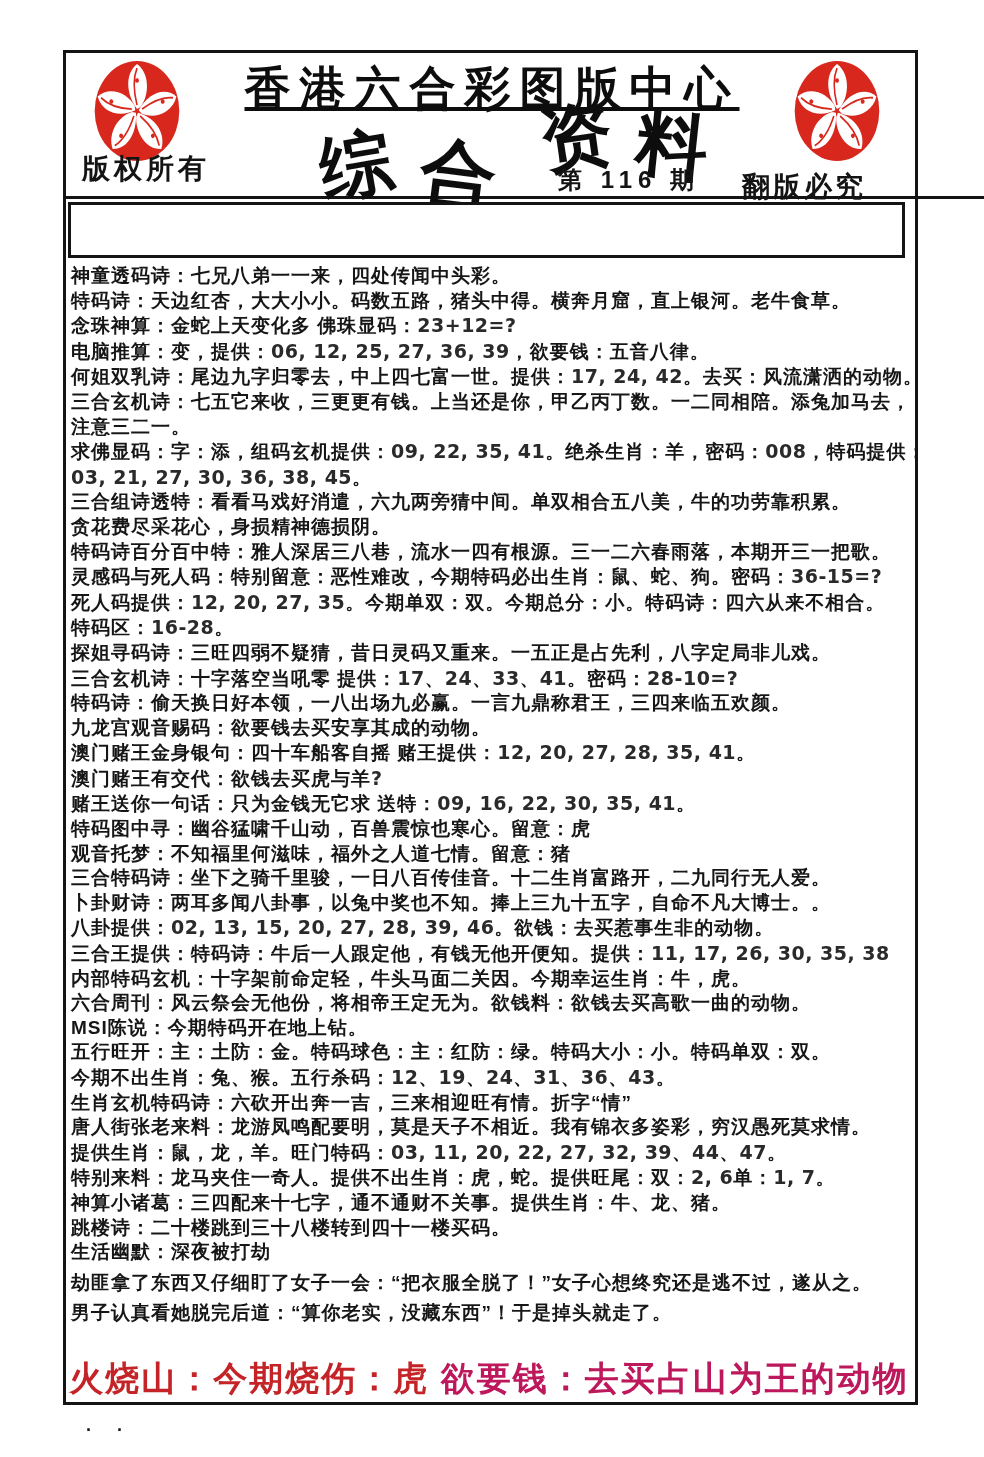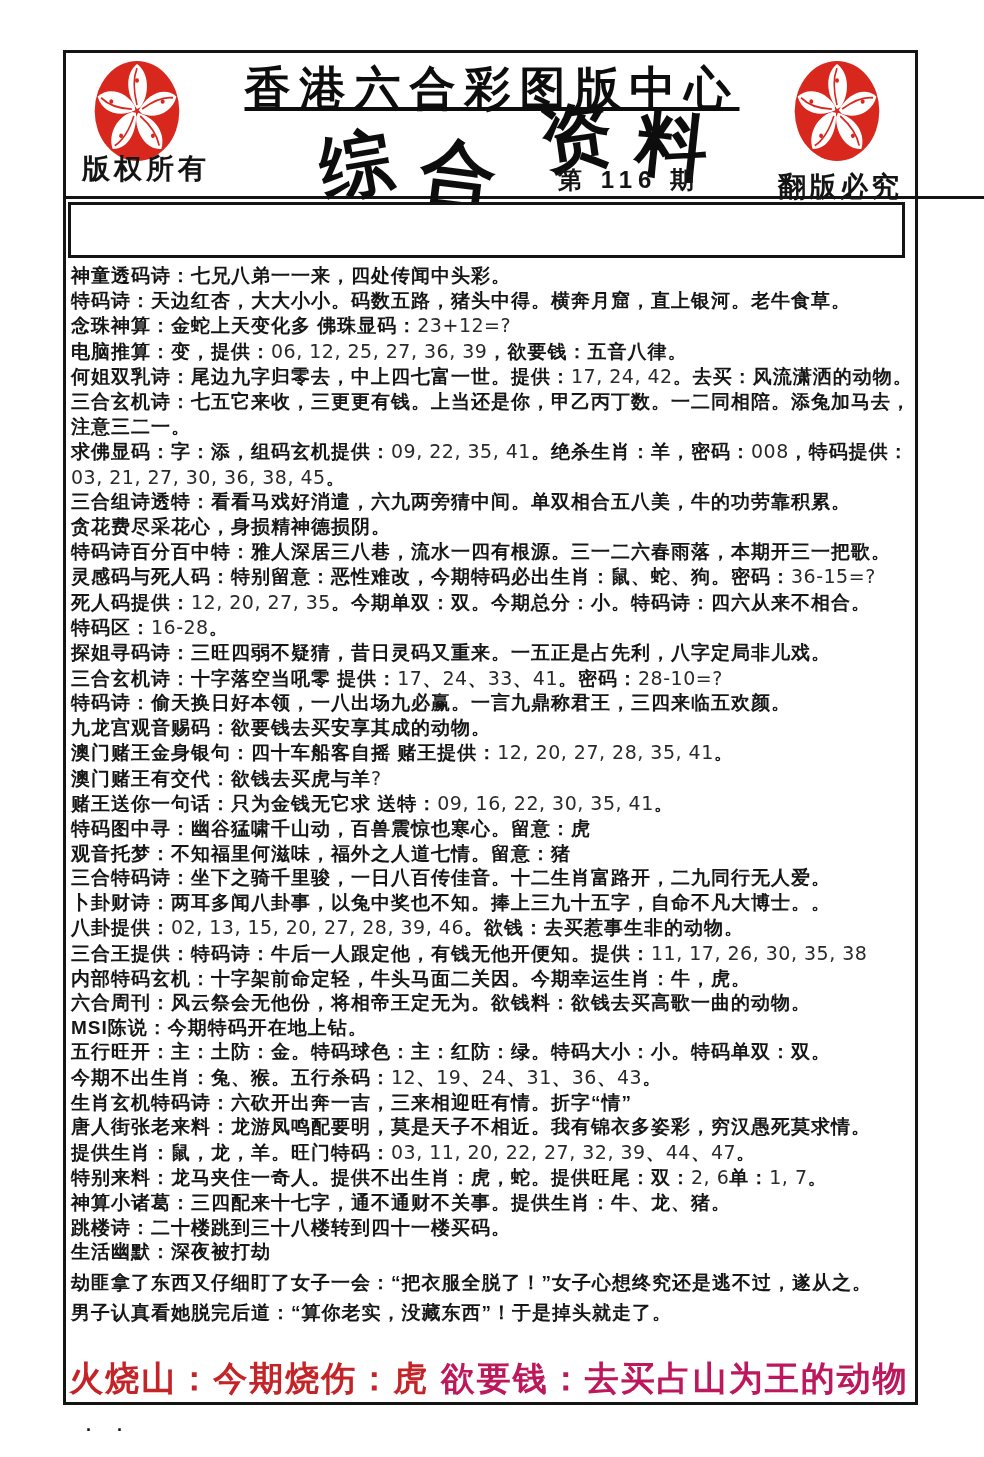--- a/index.html
+++ b/index.html
@@ -13,26 +13,26 @@
   .title{position:absolute;left:0;top:58px;width:100%;text-align:center;
          font-size:46px;font-weight:900;letter-spacing:9px;color:#0d0d0d;text-decoration:underline;}
   .masthead{position:absolute;left:0;top:0;width:100%;height:0;}
   .mh{position:absolute;font-weight:900;color:#0d0d0d;}
   .mh0{left:320px;top:118px;font-size:72px;transform:rotate(-10deg);}
   .mh1{left:420px;top:126px;font-size:76px;transform:rotate(7deg);}
   .mh2{left:540px;top:90px;font-size:72px;transform:rotate(-8deg);}
   .mh3{left:636px;top:98px;font-size:72px;transform:rotate(6deg);}
   .issue{position:absolute;left:548px;top:164px;font-size:24px;font-weight:900;letter-spacing:6px;margin-left:10px;}
   .copyright{position:absolute;left:82px;top:150px;font-size:28px;font-weight:900;letter-spacing:4px;}
-  .reprint{position:absolute;left:742px;top:168px;font-size:28px;font-weight:900;letter-spacing:3px;margin-left:36px;}
+  .reprint{position:absolute;left:742px;top:168px;font-size:28px;font-weight:900;letter-spacing:3px;}
   .notice-box{position:absolute;left:68px;top:202px;width:831px;height:50px;border:3px solid #141414;background:#fff;}
   .body-lines{position:absolute;left:71px;top:264px;width:842px;}
   .line{line-height:24.6px;font-size:19px;font-weight:700;letter-spacing:1px;
         white-space:nowrap;color:#161616;}
-  .line .num{font-weight:400;letter-spacing:0.5px;color:#2a2a2a;
+  .line .num{font-weight:700;letter-spacing:0.5px;color:#2a2a2a;
              font-family:"DejaVu Sans","Liberation Sans",sans-serif;}
   .line.story{margin-top:6px;}
   .line.indent{padding-left:36px;}
   .footer-banner{position:absolute;left:63px;top:1356px;width:852px;text-align:center;
                  font-size:34px;font-weight:900;letter-spacing:2px;white-space:nowrap;}
   .footer-banner .seg{display:inline;margin-top:33px;}
   .bottom-marks{position:absolute;left:86px;top:1420px;font-size:18px;font-weight:700;
                 letter-spacing:10px;color:#141414;}
 </style>
 </head>

